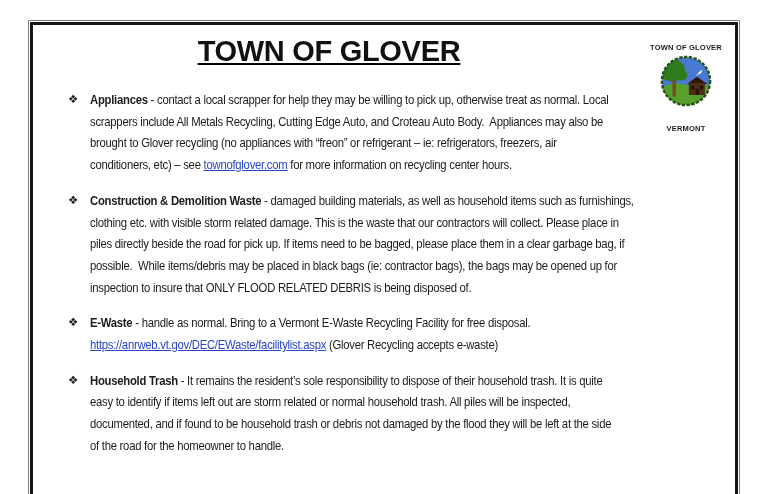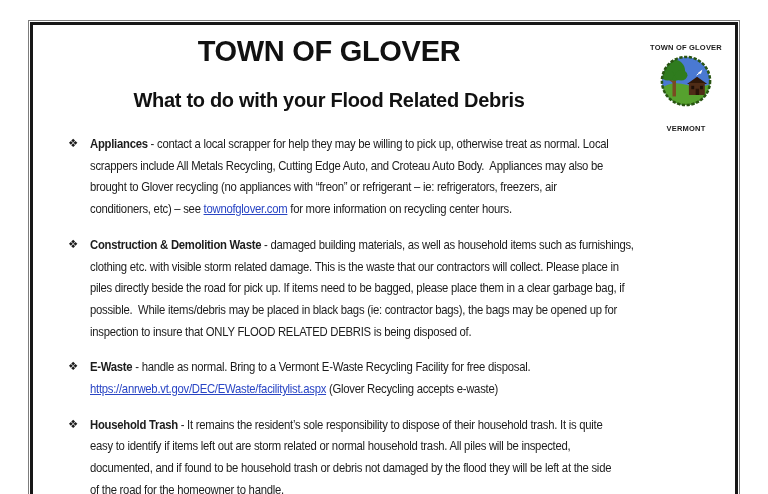--- a/index.html
+++ b/index.html
@@ -23,21 +23,21 @@
     background: #ffffff;
   }
   .page-inner {
     box-sizing: border-box;
     width: 100%;
     height: 100%;
     border: 3px solid #171717;
     position: relative;
     background: #ffffff;
   }
-  .header { position: relative; }
+  .header { position: relative; text-decoration: underline; }
   .title {
     width: 592px;
     margin-top: 9px;
     text-align: center;
     font-size: 29px;
     line-height: 34px;
     font-weight: bold;
     color: #111111;
     letter-spacing: -0.3px;
   }
@@ -102,21 +102,20 @@
   }
 </style>
 </head>
 <body>
 
 <div class="page">
   <div class="page-inner">
 
     <div class="header">
       <div class="title">TOWN OF GLOVER</div>
-      <div class="subtitle">What to do with your Flood Related Debris</div>
 
       <div class="logo">
         <div class="logo-top">TOWN OF GLOVER</div>
         <svg width="58" height="54" viewBox="0 0 60 56">
           <defs>
             <clipPath id="sealClip">
                 <ellipse cx="30" cy="28" rx="25" ry="25"></ellipse>
               </clipPath>
           </defs>
           <ellipse cx="30" cy="28" rx="25" ry="25" fill="#4a79d2"></ellipse>

